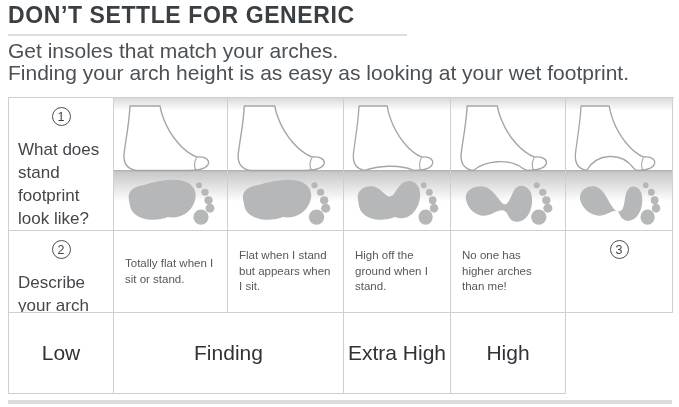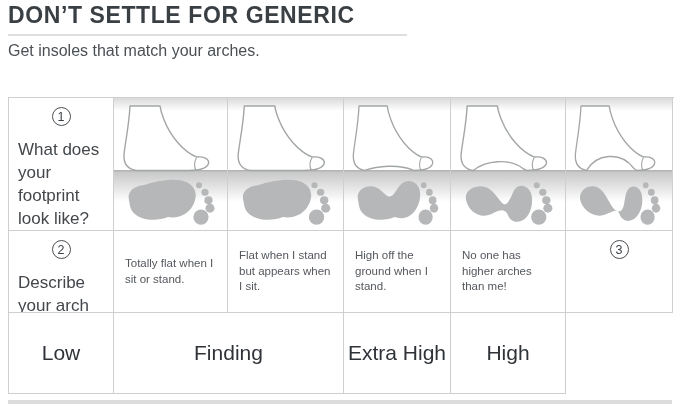--- a/index.html
+++ b/index.html
@@ -10,21 +10,21 @@
     overflow:hidden; color:#3d4247;
   }
   
   .header { position:absolute; left:8px; top:1px; }
   .title {
     font-size:23px; font-weight:700; letter-spacing:0.6px;
     color:#3a3f44; line-height:28px; white-space:nowrap;
   }
   .title-underline { width:399px; height:2px; background:#dedede; margin-top:5px; }
   .subtitle {
-    margin-top:4px; font-size:16px; color:#4b5055; line-height:22px;
+    margin-top:4px; font-size:21px; color:#4b5055; line-height:22px;
   }
   
   .chart-table {
     position:absolute; left:8px; top:97px; width:666px;
     display:grid;
     grid-template-columns:105px 114px 116px 107px 115px 107px;
     grid-template-rows:133px 82px 81px;
     border-top:1px solid #cfcfcf; border-left:1px solid #cfcfcf;
   }
   .cell {
@@ -59,28 +59,29 @@
 </head>
 <body>
 
 <div class="page">
 
   <div class="header">
     <div class="title">DON’T SETTLE FOR GENERIC</div>
     <div class="title-underline"></div>
     <div class="subtitle">
       <div>Get insoles that match your arches.</div>
+      <div>Finding your arch height is as easy as looking at your wet footprint.</div>
     </div>
   </div>
 
   <div class="chart-table">
 
     <div class="cell label-cell">
       <div class="step-circle">1</div>
-      <div class="label-text">What does your footprint look like?</div>
+      <div class="label-text">What does stand footprint look like?</div>
     </div>
     <div class="cell foot-cell">
       <svg viewBox="0 0 113 133" preserveAspectRatio="none">
     <defs>
       <linearGradient id="gt0" x1="0" y1="0" x2="0" y2="1">
         <stop offset="0" stop-color="#dadada"></stop>
               <stop offset="1" stop-color="#ffffff"></stop>
       </linearGradient>
       <linearGradient id="gs0" x1="0" y1="0" x2="0" y2="1">
         <stop offset="0" stop-color="#c6c6c6"></stop>

